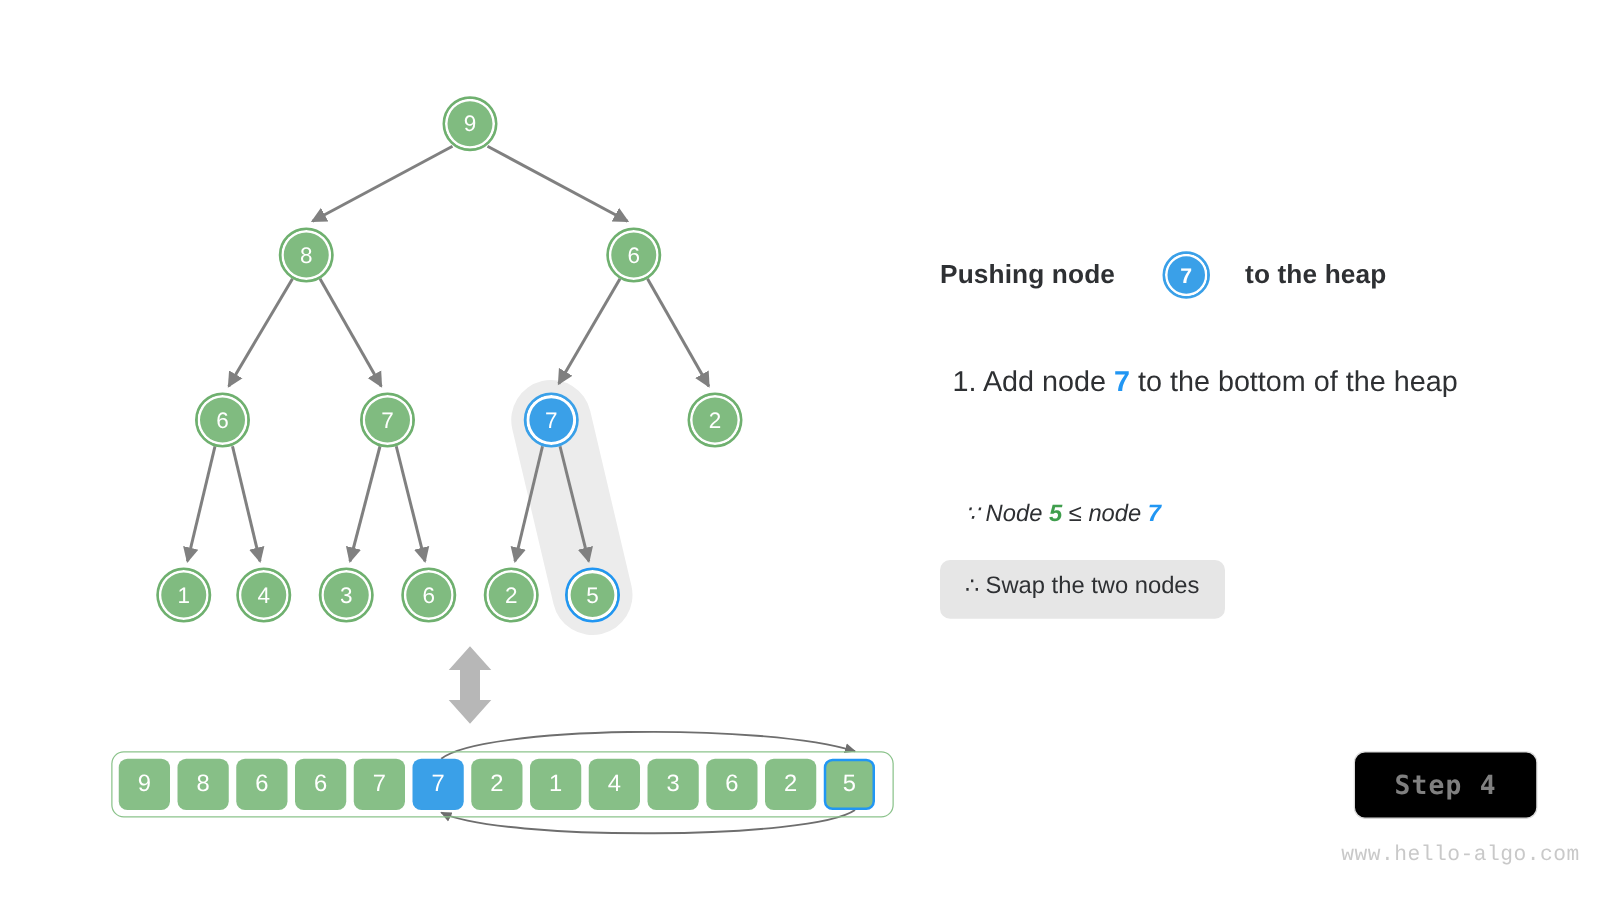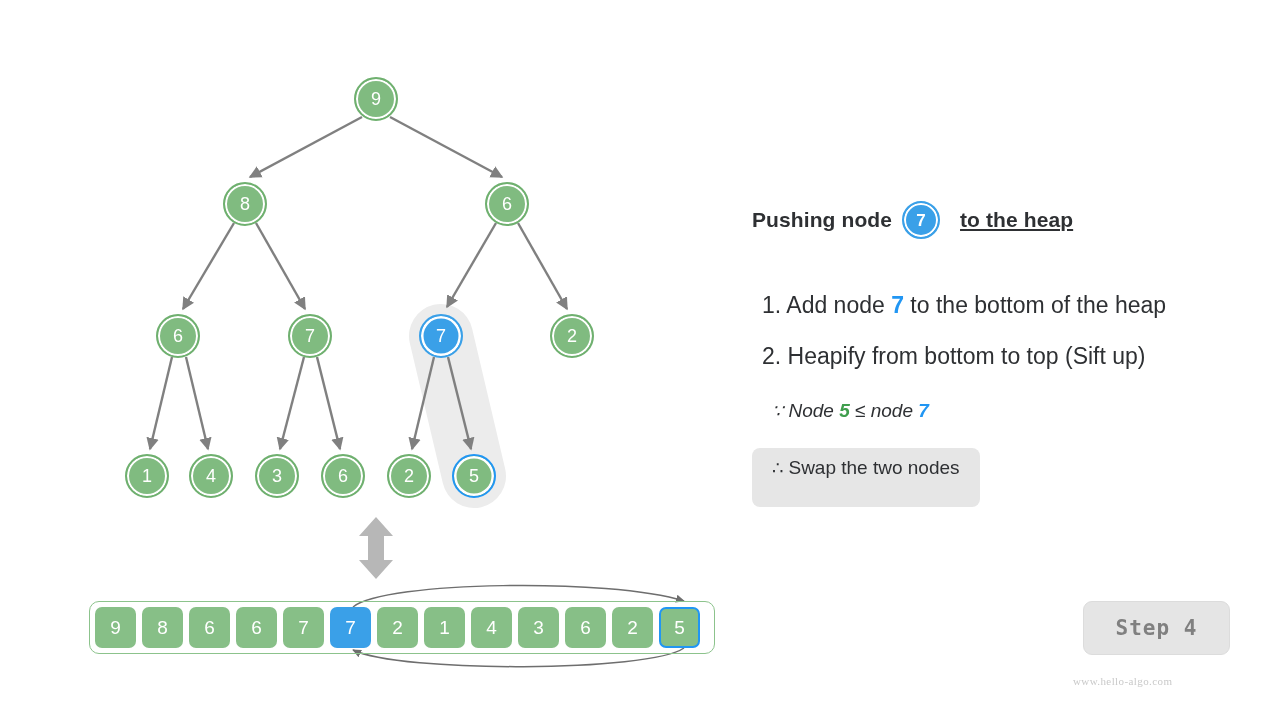--- a/index.html
+++ b/index.html
@@ -39,23 +39,24 @@
   }
   .panel-title {
     font-size: 21px;
     font-weight: bold;
     color: #2e3033;
     letter-spacing: 0.1px;
     display: flex;
     align-items: center;
     height: 40px;
     white-space: nowrap;
+    gap: 28px;
   }
   .panel-title .t-pre { margin-right: 10px; }
-  .panel-title .t-post { margin-left: 20px; text-decoration: underline; }
+  .panel-title .t-post { margin-left: 0; }
   .title-badge {
     display: inline-flex;
     align-items: center;
     justify-content: center;
     width: 34px;
     height: 34px;
     border-radius: 50%;
     background: #3aa0e8;
     border: 2.2px solid #3aa0e8;
     box-shadow: inset 0 0 0 2px #ffffff;
@@ -82,51 +83,51 @@
   }
   .conclusion {
     position: absolute;
     left: 0px;
     top: 248px;
     font-size: 19px;
     color: #2e3033;
     white-space: nowrap;
     background: #e6e6e6;
     border-radius: 8px;
-    padding: 9px 20px 28px 20px;
+    padding: 9px 20px 15px 20px;
   }
   .blue-num { color: #2196f3; font-weight: bold; }
   .green-num { color: #3f9e4d; font-weight: bold; }
   .sym { font-size: 18px; margin-right: 5px; }
 
   
   .step-badge {
     position: absolute;
     left: 1083px;
     top: 601px;
     width: 145px;
     height: 52px;
     border: 1px solid #dcdcdc;
     border-radius: 9px;
-    background: #e5e5e5;
+    background: #000000;
     display: flex;
     align-items: center;
     justify-content: center;
     font-family: "DejaVu Sans Mono", monospace;
     font-size: 21px;
     font-weight: bold;
     color: #808080;
     letter-spacing: 1px;
   }
   .watermark {
     position: absolute;
     left: 1073px;
     top: 675px;
-    font-family: Liberation Serif, serif;
-    font-size: 11px;
+    font-family: Liberation Mono, monospace;
+    font-size: 17px;
     color: #c9c9c9;
     letter-spacing: 0.4px;
   }
 
   
   .node {
     position: absolute;
     width: 44px;
     height: 44px;
     margin-left: -22px;
@@ -266,21 +267,20 @@
     <div class="panel-title">
       <span class="t-pre">Pushing node</span>
       <span class="title-badge">7</span>
       <span class="t-post">to the heap</span>
     </div>
 
     <div class="step-line step-1">
       <span>1. Add node </span><span class="blue-num">7</span><span> to the bottom of the heap</span>
     </div>
 
-    <div class="step-line step-2">2. Heapify from bottom to top (Sift up)</div>
 
     <div class="reason">
       <span class="sym">∵</span><span>Node </span><span class="green-num">5</span><span> ≤ node </span><span class="blue-num">7</span>
     </div>
 
     <div class="conclusion">
       <span class="sym">∴</span><span>Swap the two nodes</span>
     </div>
   </div>
 

